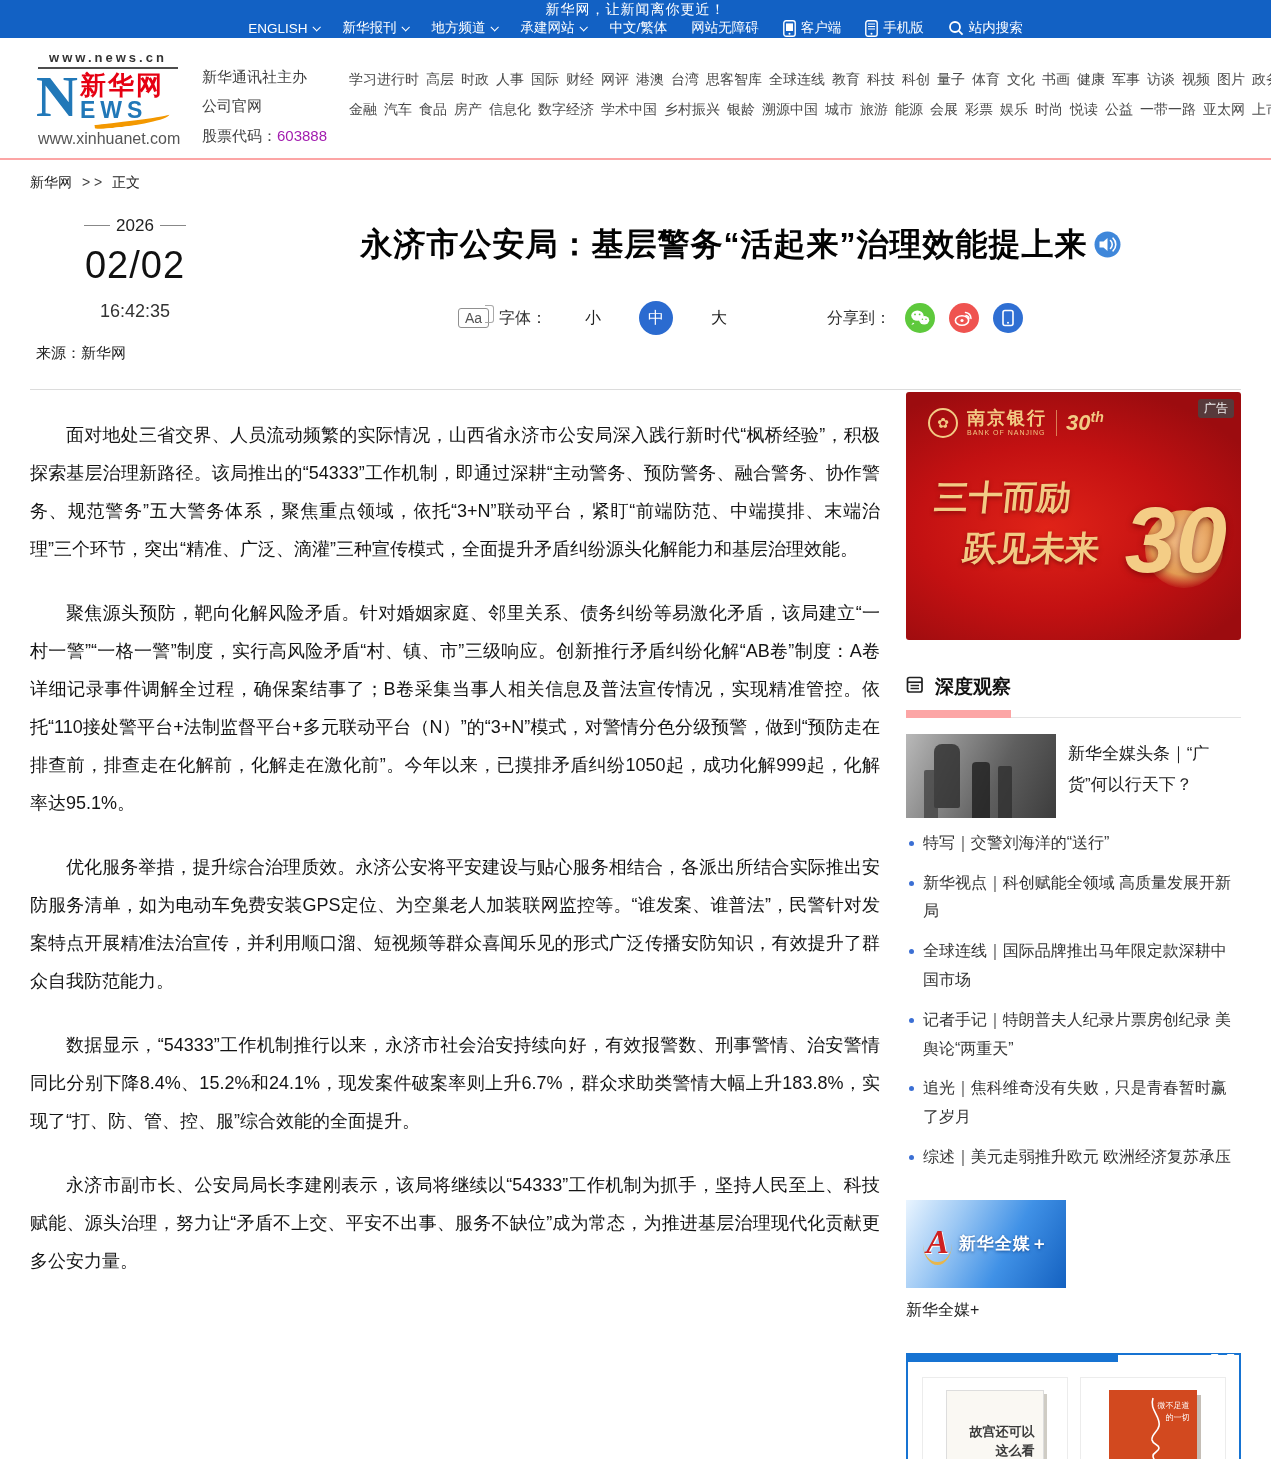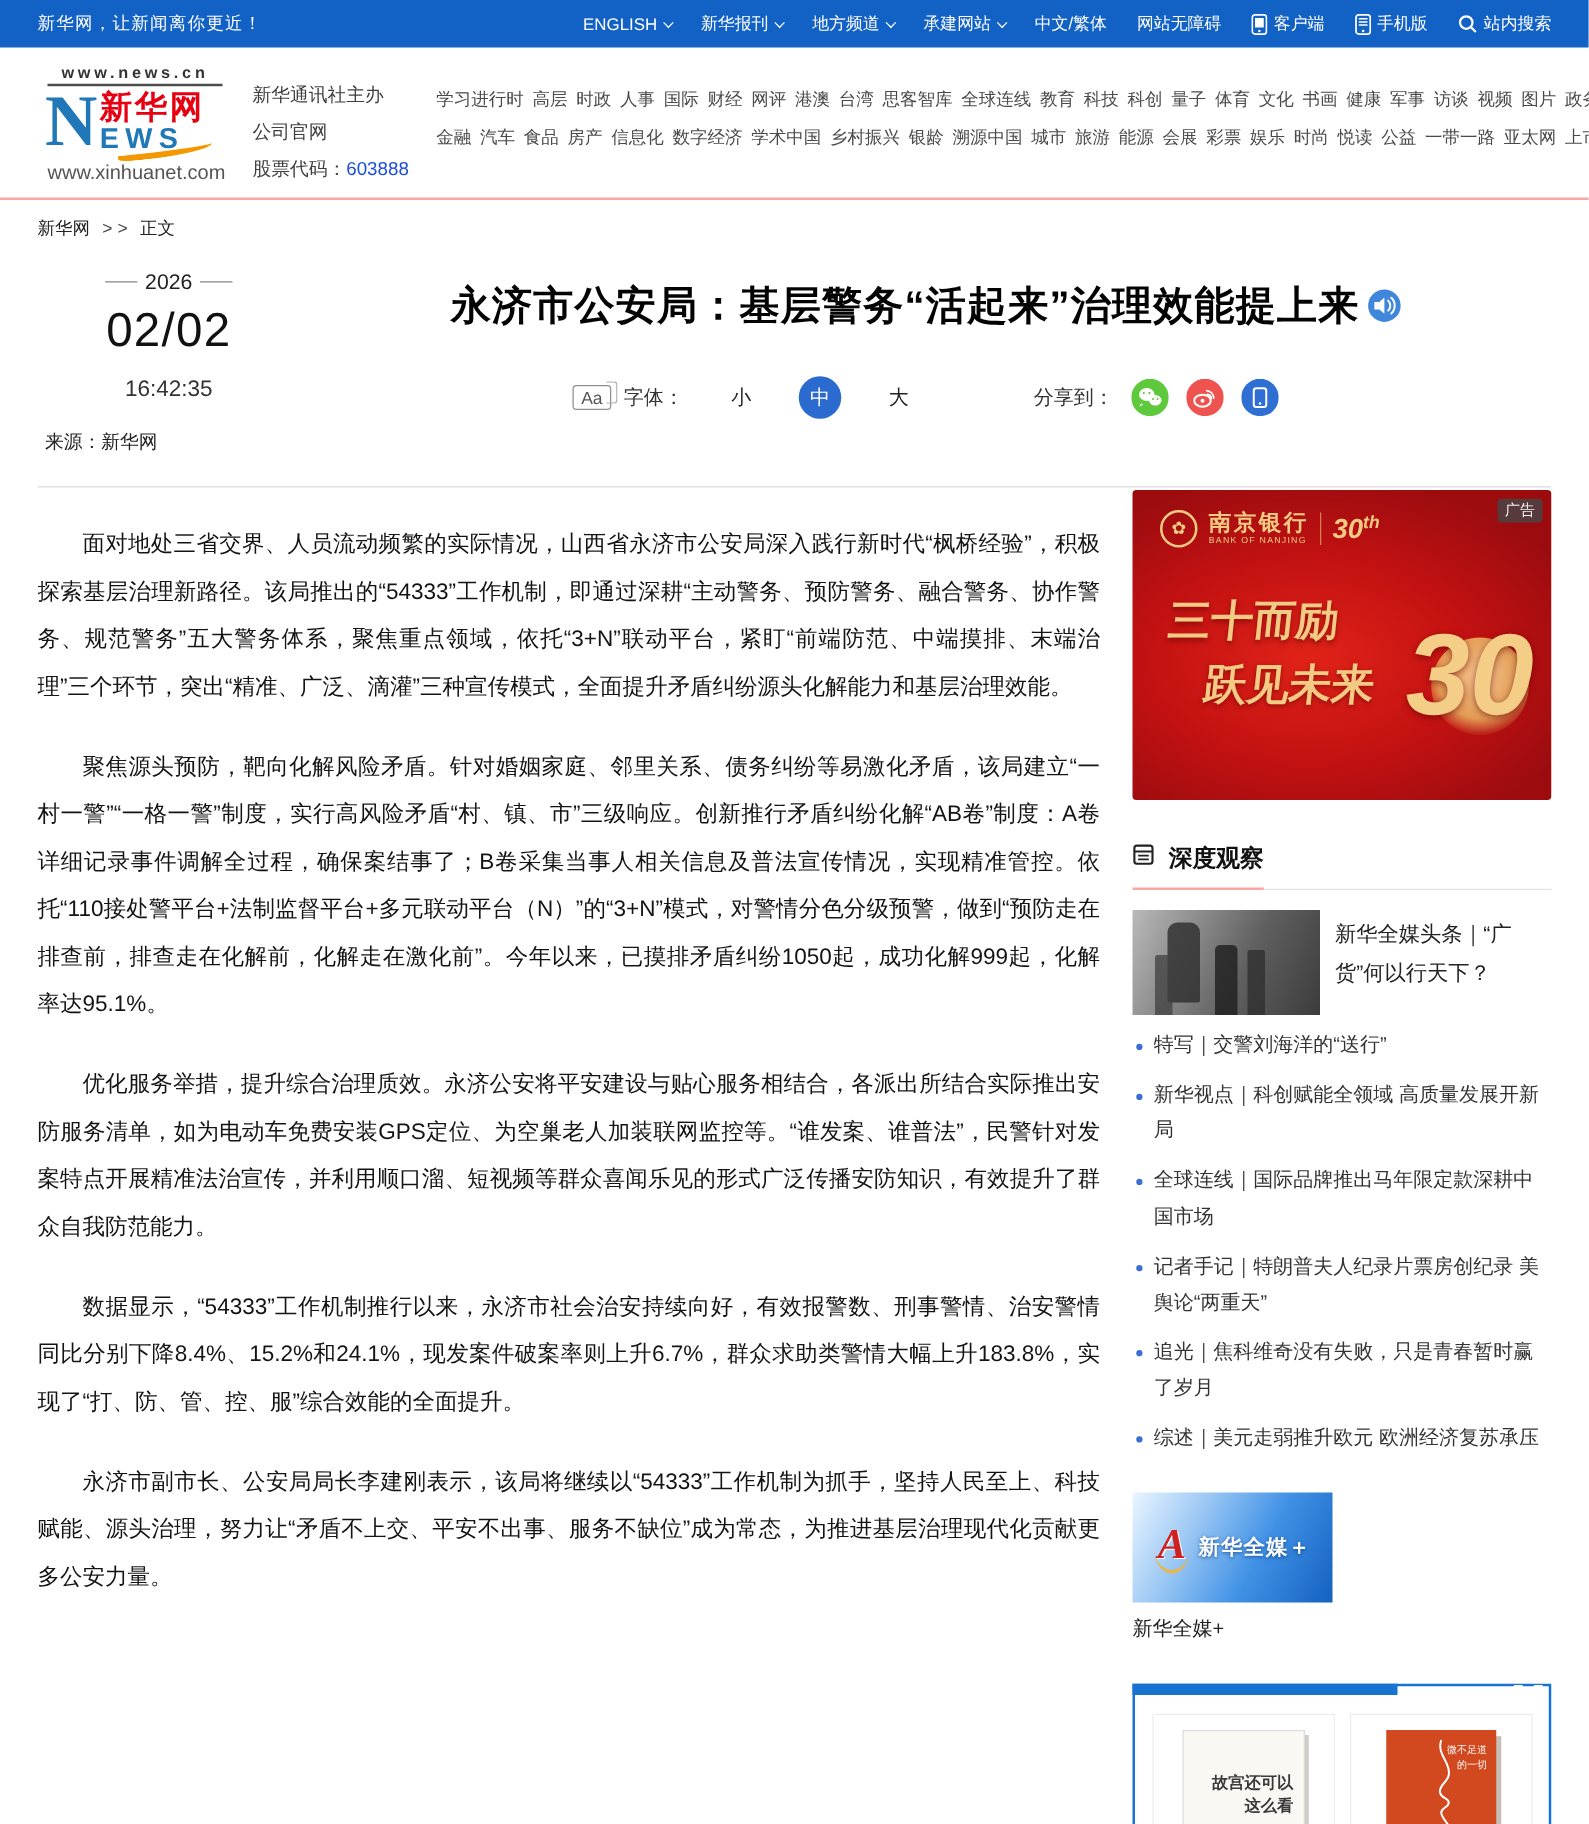--- a/index.html
+++ b/index.html
@@ -1,40 +1,40 @@
 <!DOCTYPE html>
 <html><head>
 <meta charset="utf-8">
 <style>
   * { box-sizing: border-box; margin: 0; padding: 0; }
   html,body { background:#fff; }
   body { width:1271px; font-family:"Liberation Sans","DejaVu Sans",sans-serif; color:#222; }
 
   
   .topbar { background:#1261c4; height:38px; display:flex; align-items:center; }
-  .topbar-inner { width:1211px; margin:0 30px; display:flex; justify-content:space-between; align-items:center; }
+  .topbar-inner { width:1211px; margin:0 30px; display:flex; justify-content:space-between; align-items:center;flex-direction:column; }
   .tb-slogan { color:#fff; font-size:14px; letter-spacing:1px; }
   .tb-nav { display:flex; align-items:center; gap:24px; }
   .tb-item { color:#fff; font-size:13.5px; display:flex; align-items:center; gap:5px; cursor:pointer; white-space:nowrap; }
   .chev { width:6px; height:6px; border-right:1.5px solid #fff; border-bottom:1.5px solid #fff; transform:rotate(45deg) translateY(-1px); display:inline-block; }
   .tb-icon { display:inline-flex; }
 
   
   .site-header { display:flex; padding:12px 30px 8px; border-bottom:2px solid #fca5a5; align-items:flex-start; }
   .logo { width:158px; flex:none; cursor:pointer; }
   .logo-top { font-size:13px; font-weight:bold; color:#333; letter-spacing:3px; border-bottom:2px solid #4d4d4d; padding-bottom:2px; text-align:center; width:140px; margin-left:8px; }
   .logo-main { display:flex; align-items:flex-start; margin:3px 0 0 6px; height:56px; }
   .logo-n { font-size:58px; line-height:50px; font-weight:900; color:#2178b8; font-family:"Liberation Serif",serif; }
   .logo-right { display:flex; flex-direction:column; margin-left:2px; }
   .logo-cn { color:#e60012; font-weight:900; font-size:26px; line-height:26px; letter-spacing:2px; }
   .logo-ews { color:#2178b8; font-weight:900; font-size:23px; letter-spacing:5px; line-height:24px; }
   .swoosh { width:76px; height:10px; border-bottom:5px solid #f39800; border-radius:0 0 100% 30%; transform:rotate(-6deg); margin:-6px 0 0 14px; }
   .logo-bottom { font-size:16px; color:#555; margin:2px 0 0 8px; }
   .org { flex:none; margin-left:14px; padding:12px 0 0 0; font-size:15px; color:#3f3f3f; line-height:1.95; }
-  .org .stock { color:#1d4ed8; }
+  .org .stock { color:#a21caf; }
   .hnav { flex:1; margin-left:22px; padding-top:14px; }
   .hnav-row { display:flex; flex-wrap:nowrap; gap:7px; font-size:14px; color:#4a4a4a; line-height:30px; white-space:nowrap; }
   .hlink { cursor:pointer; }
 
   
   .breadcrumb { margin:14px 30px 4px; font-size:14px; color:#222; }
   .breadcrumb a { color:#222; text-decoration:none; cursor:pointer; }
   .breadcrumb .sep { margin:0 6px; color:#444; }
 
   
@@ -78,21 +78,21 @@
   .ad-30 { font-size:22px; font-weight:900; font-style:italic; }
   .ad-30 sup { font-size:14px;font-style:italic; }
   .ad-slogan { margin:34px 0 0 26px; font-size:34px; font-weight:900; transform:skewX(-6deg); line-height:1.5; text-shadow:0 2px 4px rgba(80,0,0,.5); }
   .ad-slogan .l2 { margin-left:34px; }
   .ad-big { position:absolute; right:14px; top:102px; font-size:92px; line-height:1; font-weight:900; font-style:italic; color:#f4cd86; text-shadow:0 2px 6px rgba(90,0,0,.6); }
   .ad-sun { position:absolute; right:18px; top:118px; width:78px; height:78px; border-radius:50%;
             background: radial-gradient(circle at 50% 40%, #ffe3a6 0%, #eab45f 55%, rgba(234,180,95,.15) 75%); opacity:.85; }
 
   .deep { margin-top:34px; }
   .deep-head { display:flex; align-items:center; gap:9px; border-bottom:1px solid #e3e3e3; }
-  .deep-title-wrap { display:flex; align-items:center; gap:9px; border-bottom:2px solid #fca5a5; margin-bottom:-1px; padding-bottom:10px; }
+  .deep-title-wrap { display:flex; align-items:center; gap:9px; border-bottom:8px solid #fca5a5; margin-bottom:-1px; padding-bottom:10px; }
   .deep-title { font-size:19px; font-weight:bold; color:#111; }
   .deep-feature { display:flex; gap:12px; margin-top:16px; cursor:pointer; }
   .deep-img { width:150px; height:84px; flex:none;
       background: linear-gradient(115deg,#b9b9b9 0%,#8b8b8b 30%,#5f5f5f 60%,#3c3c3c 100%); position:relative; overflow:hidden;}
   .deep-img::after { content:""; position:absolute; left:28px; top:10px; width:26px; height:64px; background:#2e2e2e; border-radius:8px 8px 2px 2px; box-shadow:34px 14px 0 -4px #1f1f1f, 58px 16px 0 -6px #303030, -16px 20px 0 -6px #454545; opacity:.8; }
   .deep-feature-title { font-size:17px; color:#222; line-height:1.85; padding-top:4px; }
   .deep-list { list-style:none; margin-top:10px; }
   .deep-list li { position:relative; padding-left:17px; font-size:16px; color:#333; line-height:1.8; margin-top:11px; cursor:pointer; }
   .deep-list li::before { content:""; position:absolute; left:3px; top:12px; width:5px; height:5px; border-radius:50%; background:#3b6fd4; }
 

